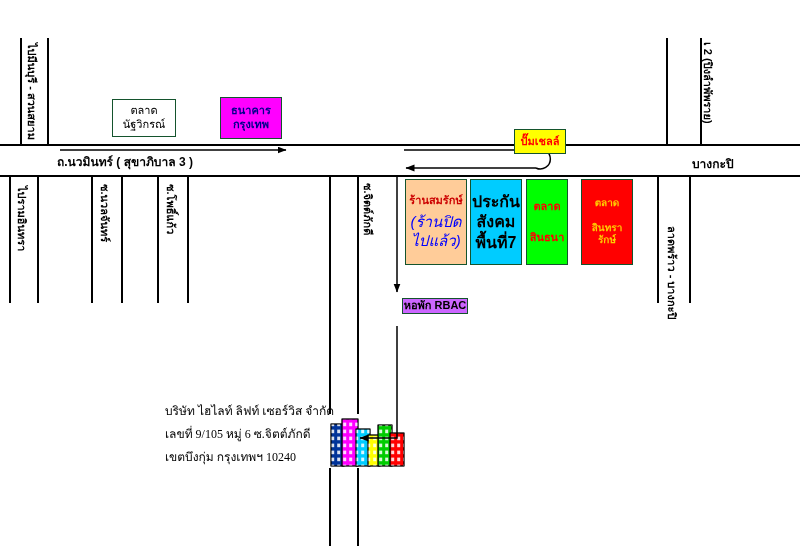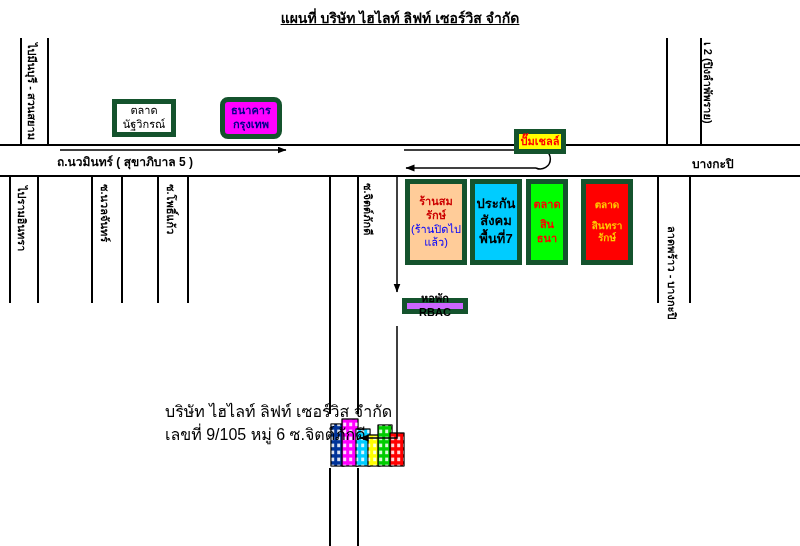--- a/index.html
+++ b/index.html
@@ -5,42 +5,41 @@
   html,body{margin:0;padding:0;background:#fff;}
   .canvas{position:relative;width:800px;height:546px;background:#ffffff;overflow:hidden;
           font-family:"Liberation Sans",sans-serif;color:#000;}
   .title{position:absolute;left:0;right:0;top:7px;text-align:center;font-size:14px;
          font-weight:bold;text-decoration:underline;z-index:4;}
   svg.lines{position:absolute;left:0;top:0;z-index:2;}
   .building{position:absolute;left:330px;top:414px;z-index:1;}
   .hlabel{position:absolute;font-weight:bold;font-size:12px;white-space:nowrap;z-index:3;}
   .vlabel{position:absolute;font-weight:bold;font-size:11px;white-space:nowrap;
           transform-origin:0 0;transform:rotate(90deg);z-index:3;}
-  .box{position:absolute;border:5px solid #14532d;box-sizing:border-box;display:flex;
+  .box{position:absolute;border:1px solid #14532d;box-sizing:border-box;display:flex;
        flex-direction:column;align-items:center;justify-content:center;text-align:center;
        font-size:11px;line-height:1.25;z-index:3;}
   .box.tall{justify-content:space-around;padding:11px 1px;}
   .b-natta{left:112px;top:99px;width:64px;height:38px;background:#ffffff;}
-  .b-bank{left:220px;top:97px;width:62px;height:42px;background:#ff00ff;color:#00008b;font-weight:bold;border-radius:8px;}
+  .b-bank{left:220px;top:97px;width:62px;height:42px;background:#ff00ff;color:#00008b;font-weight:bold;}
   .b-shell{left:514px;top:114px;width:52px;height:25px;background:#ffff00;color:#ff0000;font-weight:bold;margin-top:15px;}
   .b-somrak{left:405px;top:179px;width:62px;height:86px;background:#ffcc99;}
   .b-somrak .l1{color:#cc0000;font-weight:bold;}
-  .b-somrak .l2{color:#0000ff;font-size:11px;}
-  .b-socsec{left:470px;top:179px;width:52px;height:86px;background:#00ccff;font-size:13px;font-weight:bold;}
+  .b-somrak .l2{color:#0000ff;font-size:15px;font-style:italic;}
+  .b-socsec{left:470px;top:179px;width:52px;height:86px;background:#00ccff;font-size:16px;font-weight:bold;}
   .b-sinthana{left:526px;top:179px;width:42px;height:86px;background:#00ff00;color:#ff0000;font-weight:bold;}
   .b-sintharak{left:581px;top:179px;width:52px;height:86px;background:#ff0000;color:#ffcc00;font-weight:bold;font-size:10px;}
   .b-rbac{left:402px;top:298px;width:66px;height:16px;background:#cc66ff;font-weight:bold;}
-  .address{position:absolute;left:165px;top:400px;font-size:16px;line-height:23px;z-index:3;}
+  .address{position:absolute;left:165px;top:400px;font-size:12px;line-height:23px;z-index:3;font-family:Liberation Serif, serif;}
 </style>
 </head>
 <body>
 
 <div class="canvas">
 
-  <div class="title">แผนที่ บริษัท ไฮไลท์ ลิฟท์ เซอร์วิส จำกัด</div>
 
   <svg class="building" width="76" height="54" viewBox="0 0 76 54">
     <defs>
       <pattern id="winp" width="6" height="7" patternUnits="userSpaceOnUse">
         <rect x="1.2" y="1.6" width="3" height="3.6" fill="#ffffff" opacity="0.85"></rect>
       </pattern>
     </defs>
     <g stroke="#000" stroke-width="0.8">
       <rect x="1" y="10" width="13" height="42" fill="#003399"></rect>
         <rect x="1" y="10" width="13" height="42" fill="url(#winp)"></rect>
@@ -94,21 +93,21 @@
     <g stroke="#000" stroke-width="1.5" fill="none">
       <line x1="60" y1="150" x2="286" y2="150" marker-end="url(#ah)"></line>
       <line x1="404" y1="150" x2="530" y2="150" marker-end="url(#ah)"></line>
       <path d="M536,150 A10,10 0 1 1 536,168"></path>
       <line x1="536" y1="168" x2="406" y2="168" marker-end="url(#ah)"></line>
       <line x1="397" y1="177" x2="397" y2="292" marker-end="url(#ah)"></line>
       <path d="M397,326 L397,438 L360,438" marker-end="url(#ah)"></path>
     </g>
   </svg>
 
-  <div class="hlabel" style="left:57px;top:152px">ถ.นวมินทร์ ( สุขาภิบาล 5 )</div>
+  <div class="hlabel" style="left:57px;top:152px">ถ.นวมินทร์ ( สุขาภิบาล 3 )</div>
   <div class="hlabel" style="left:692px;top:154px">บางกะปิ</div>
 
   <div class="vlabel" style="left:41px;top:43px">ไปมีนบุรี - สวนสยาม</div>
   <div class="vlabel" style="left:717px;top:42px">เ 2 (ปิงลำพัพราย)</div>
   <div class="vlabel" style="left:31px;top:186px">ไปรามอินทรา</div>
   <div class="vlabel" style="left:114px;top:184px">ซ.นวลจันทร์</div>
   <div class="vlabel" style="left:180px;top:184px">ซ.โพธิ์แก้ว</div>
   <div class="vlabel" style="left:377px;top:183px">ซ.จิตต์ภักดี</div>
   <div class="vlabel" style="left:681px;top:226px">ลาดพร้าว - บางกะปิ</div>
 
@@ -140,15 +139,16 @@
     <div>ตลาด</div>
     <div>สินทรารักษ์</div>
   </div>
   <div class="box b-rbac">
     <div>หอพัก RBAC</div>
   </div>
 
   <div class="address">
     <div>บริษัท ไฮไลท์ ลิฟท์ เซอร์วิส จำกัด</div>
     <div>เลขที่ 9/105 หมู่ 6 ซ.จิตต์ภักดี</div>
+    <div>เขตบึงกุ่ม กรุงเทพฯ 10240</div>
   </div>
 
 </div>
 
 </body></html>

